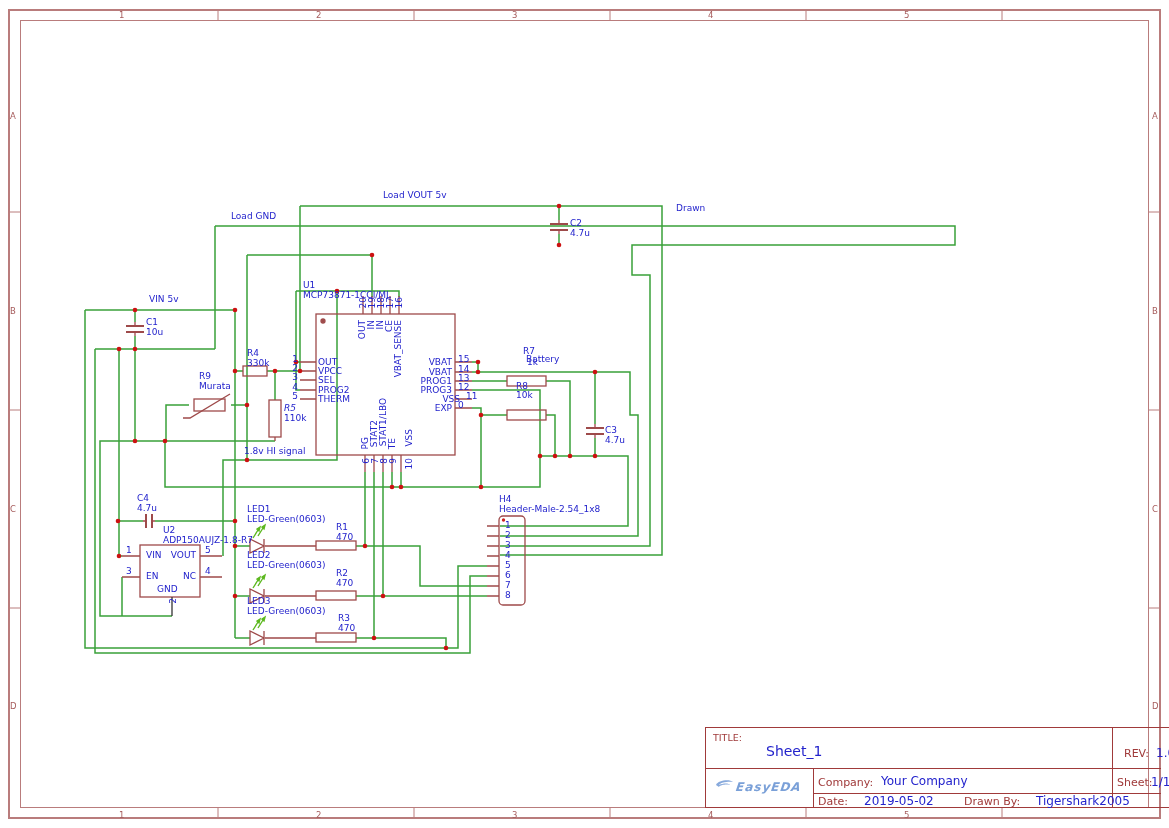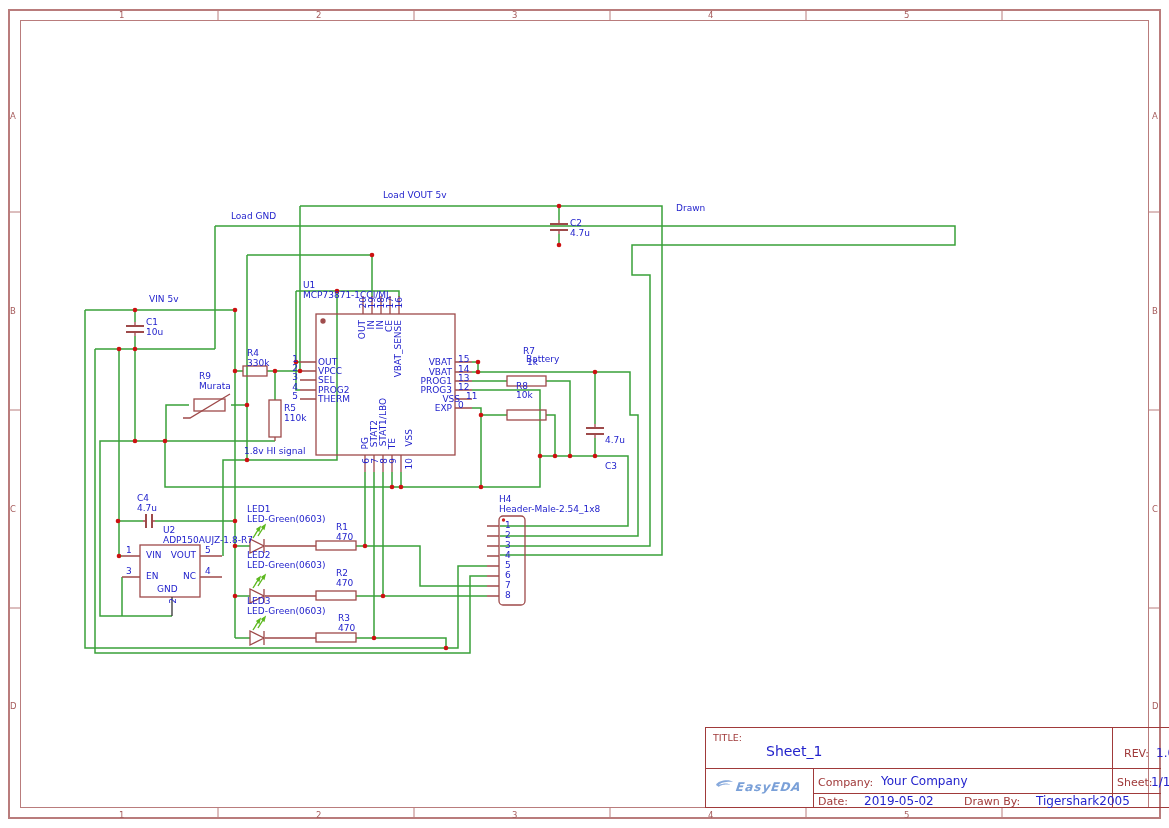--- a/index.html
+++ b/index.html
@@ -231,31 +231,31 @@
       <span class="t rot blk" style="left: 396px; top: 429px;">VSS</span>
       <span class="t rot num" style="left: 361px; top: 458px;">6</span>
       <span class="t rot num" style="left: 370px; top: 458px;">7</span>
       <span class="t rot num" style="left: 379px; top: 458px;">8</span>
       <span class="t rot num" style="left: 388px; top: 458px;">9</span>
       <span class="t rot num blk" style="left: 396px; top: 458px;">10</span>
       <span class="t " style="left: 247px; top: 348px;">R4</span>
       <span class="t " style="left: 247px; top: 358px;">330k</span>
       <span class="t " style="left: 199px; top: 371px;">R9</span>
       <span class="t " style="left: 199px; top: 381px;">Murata</span>
-      <span class="t " style="left: 284px; top: 403px;">R5</span>
+      <span class="t " style="left: 284px; top: 403px; font-style: italic;">R5</span>
       <span class="t " style="left: 284px; top: 413px;">110k</span>
       <span class="t " style="left: 523px; top: 346px;">R7</span>
       <span class="t " style="left: 527px; top: 357px;">1k</span>
       <span class="t " style="left: 516px; top: 381px;">R8</span>
       <span class="t " style="left: 516px; top: 390px;">10k</span>
       <span class="t " style="left: 146px; top: 317px;">C1</span>
       <span class="t " style="left: 146px; top: 327px;">10u</span>
       <span class="t " style="left: 570px; top: 218px;">C2</span>
       <span class="t " style="left: 570px; top: 228px;">4.7u</span>
-      <span class="t " style="left: 605px; top: 425px; margin-top: 36px;">C3</span>
+      <span class="t " style="left: 605px; top: 425px;">C3</span>
       <span class="t " style="left: 605px; top: 435px;">4.7u</span>
       <span class="t " style="left: 137px; top: 493px;">C4</span>
       <span class="t " style="left: 137px; top: 503px;">4.7u</span>
       <span class="t " style="left: 336px; top: 522px;">R1</span>
       <span class="t " style="left: 336px; top: 532px;">470</span>
       <span class="t " style="left: 336px; top: 568px;">R2</span>
       <span class="t " style="left: 336px; top: 578px;">470</span>
       <span class="t " style="left: 338px; top: 613px;">R3</span>
       <span class="t " style="left: 338px; top: 623px;">470</span>
       <span class="t " style="left: 247px; top: 504px;">LED1</span>

